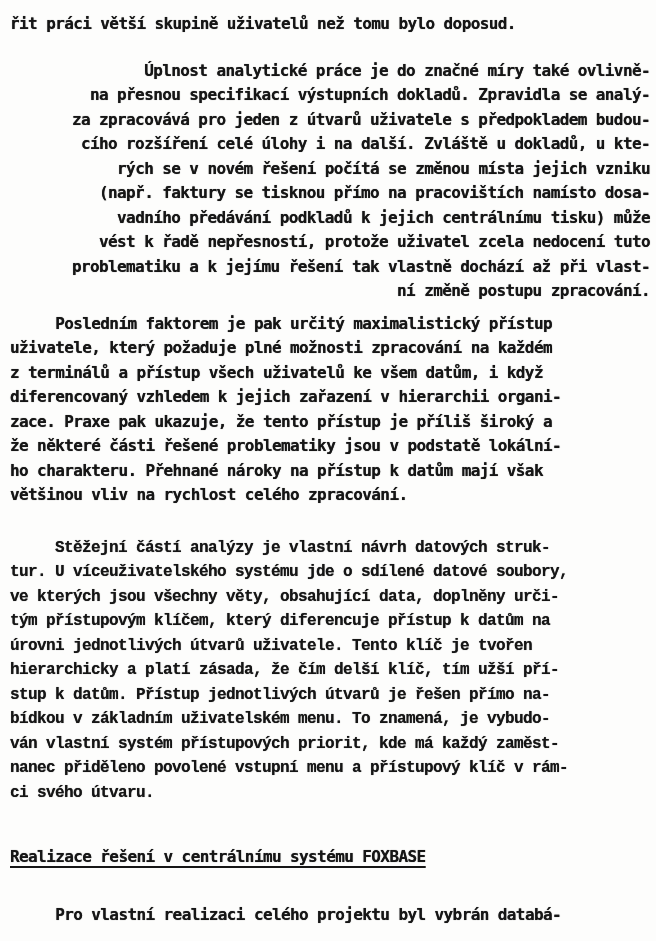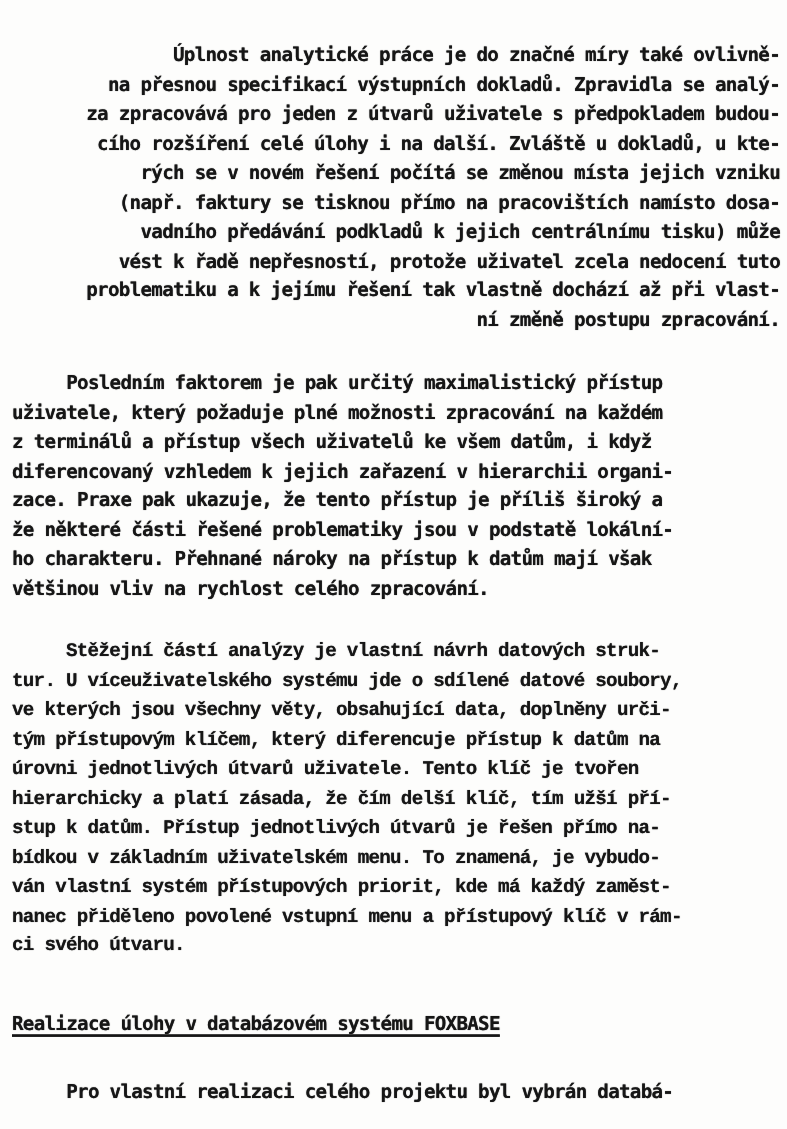--- a/index.html
+++ b/index.html
@@ -24,37 +24,38 @@
     font-weight: 700;
     line-height: 24.5px;
     letter-spacing: -0.6px;
     text-shadow: 0 0 0.7px rgba(20,20,20,0.85);
   }
   .para {
     margin: 0;
     white-space: pre-wrap;
   }
   .para.p2 { margin-top: 22px; text-align: right; }
-  .para.p3 { margin-top: 28px; }
+  .para.p3 { margin-top: 8px; }
   .para.p4 { margin-top: 28px; font-family: Liberation Mono, monospace; }
   .heading {
     margin: 40px 0 0 0;
     font-size: 16px;
     font-weight: 700;
     text-decoration: underline;
     text-decoration-thickness: 1.5px;
     text-underline-offset: 4px;
     white-space: pre-wrap;
   }
   .para.p5 { margin-top: 33px; }
 </style>
 </head>
 <body>
 
 <div class="page">
+  <p class="para p1">řit práci větší skupině uživatelů než tomu bylo doposud.</p>
 
   <p class="para p2">     Úplnost analytické práce je do značné míry také ovlivně-
 na přesnou specifikací výstupních dokladů. Zpravidla se analý-
 za zpracovává pro jeden z útvarů uživatele s předpokladem budou-
 cího rozšíření celé úlohy i na další. Zvláště u dokladů, u kte-
 rých se v novém řešení počítá se změnou místa jejich vzniku
 (např. faktury se tisknou přímo na pracovištích namísto dosa-
 vadního předávání podkladů k jejich centrálnímu tisku) může
 vést k řadě nepřesností, protože uživatel zcela nedocení tuto
 problematiku a k jejímu řešení tak vlastně dochází až při vlast-
@@ -74,16 +75,16 @@
 ve kterých jsou všechny věty, obsahující data, doplněny urči-
 tým přístupovým klíčem, který diferencuje přístup k datům na
 úrovni jednotlivých útvarů uživatele. Tento klíč je tvořen
 hierarchicky a platí zásada, že čím delší klíč, tím užší pří-
 stup k datům. Přístup jednotlivých útvarů je řešen přímo na-
 bídkou v základním uživatelském menu. To znamená, je vybudo-
 ván vlastní systém přístupových priorit, kde má každý zaměst-
 nanec přiděleno povolené vstupní menu a přístupový klíč v rám-
 ci svého útvaru.</p>
 
-  <h2 class="heading">Realizace úlohy v databázovém systému FOXBASE</h2>
+  <h2 class="heading">Realizace řešení v centrálnímu systému FOXBASE</h2>
 
   <p class="para p5">     Pro vlastní realizaci celého projektu byl vybrán databá-</p>
 </div>
 
 </body></html>

